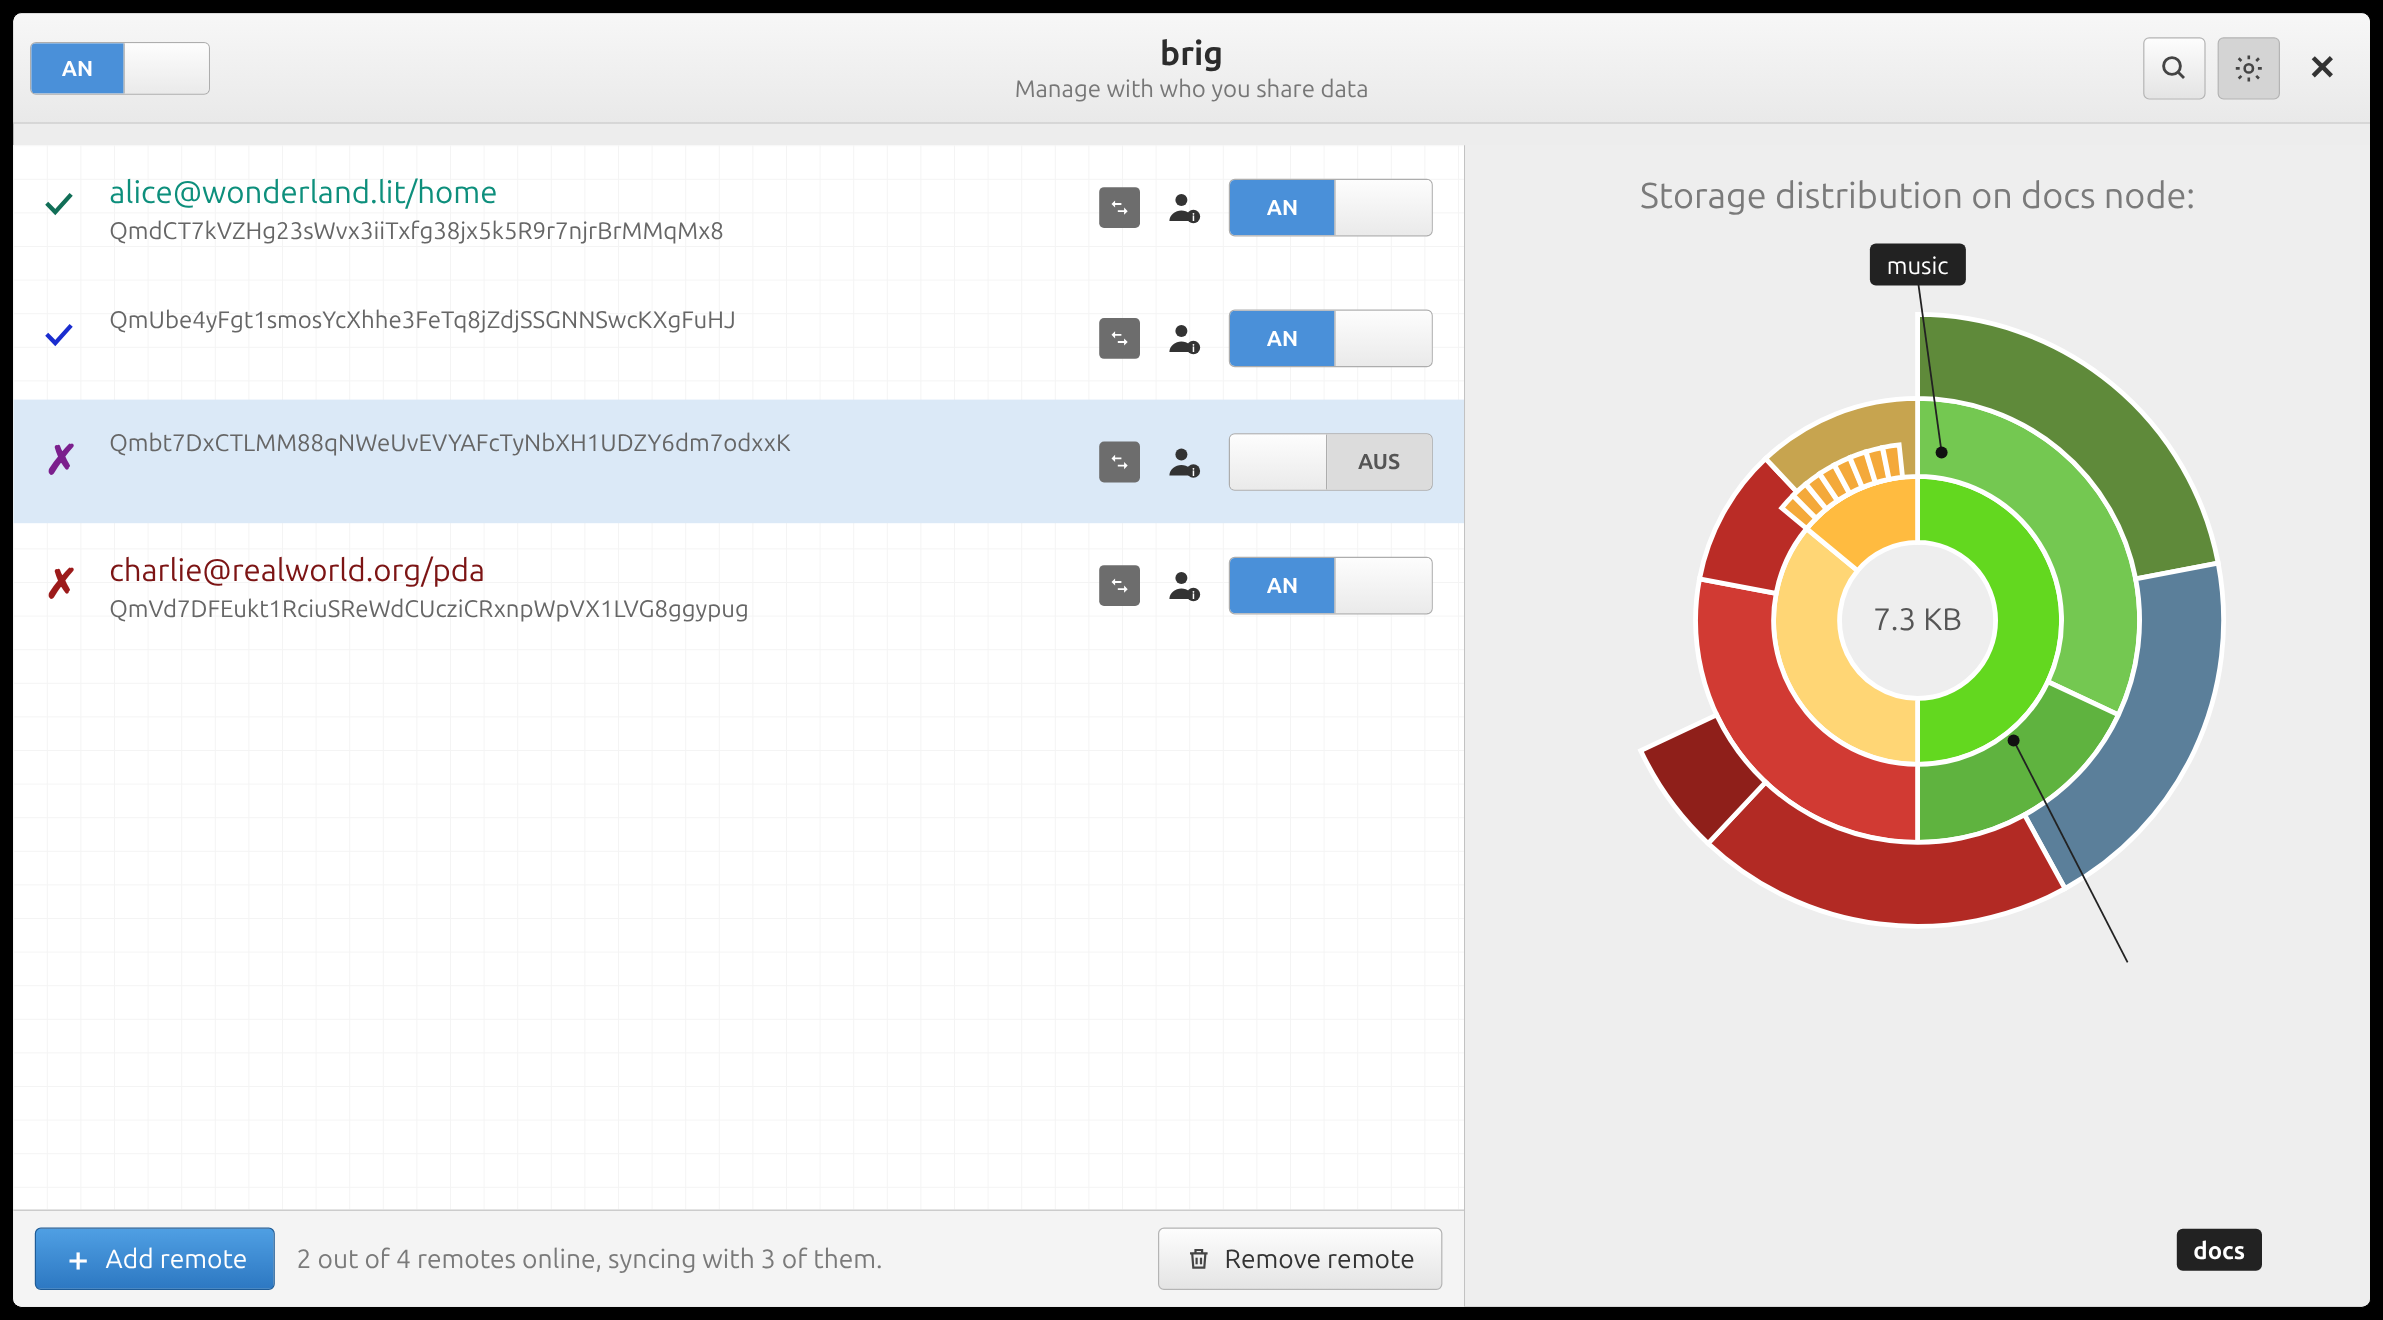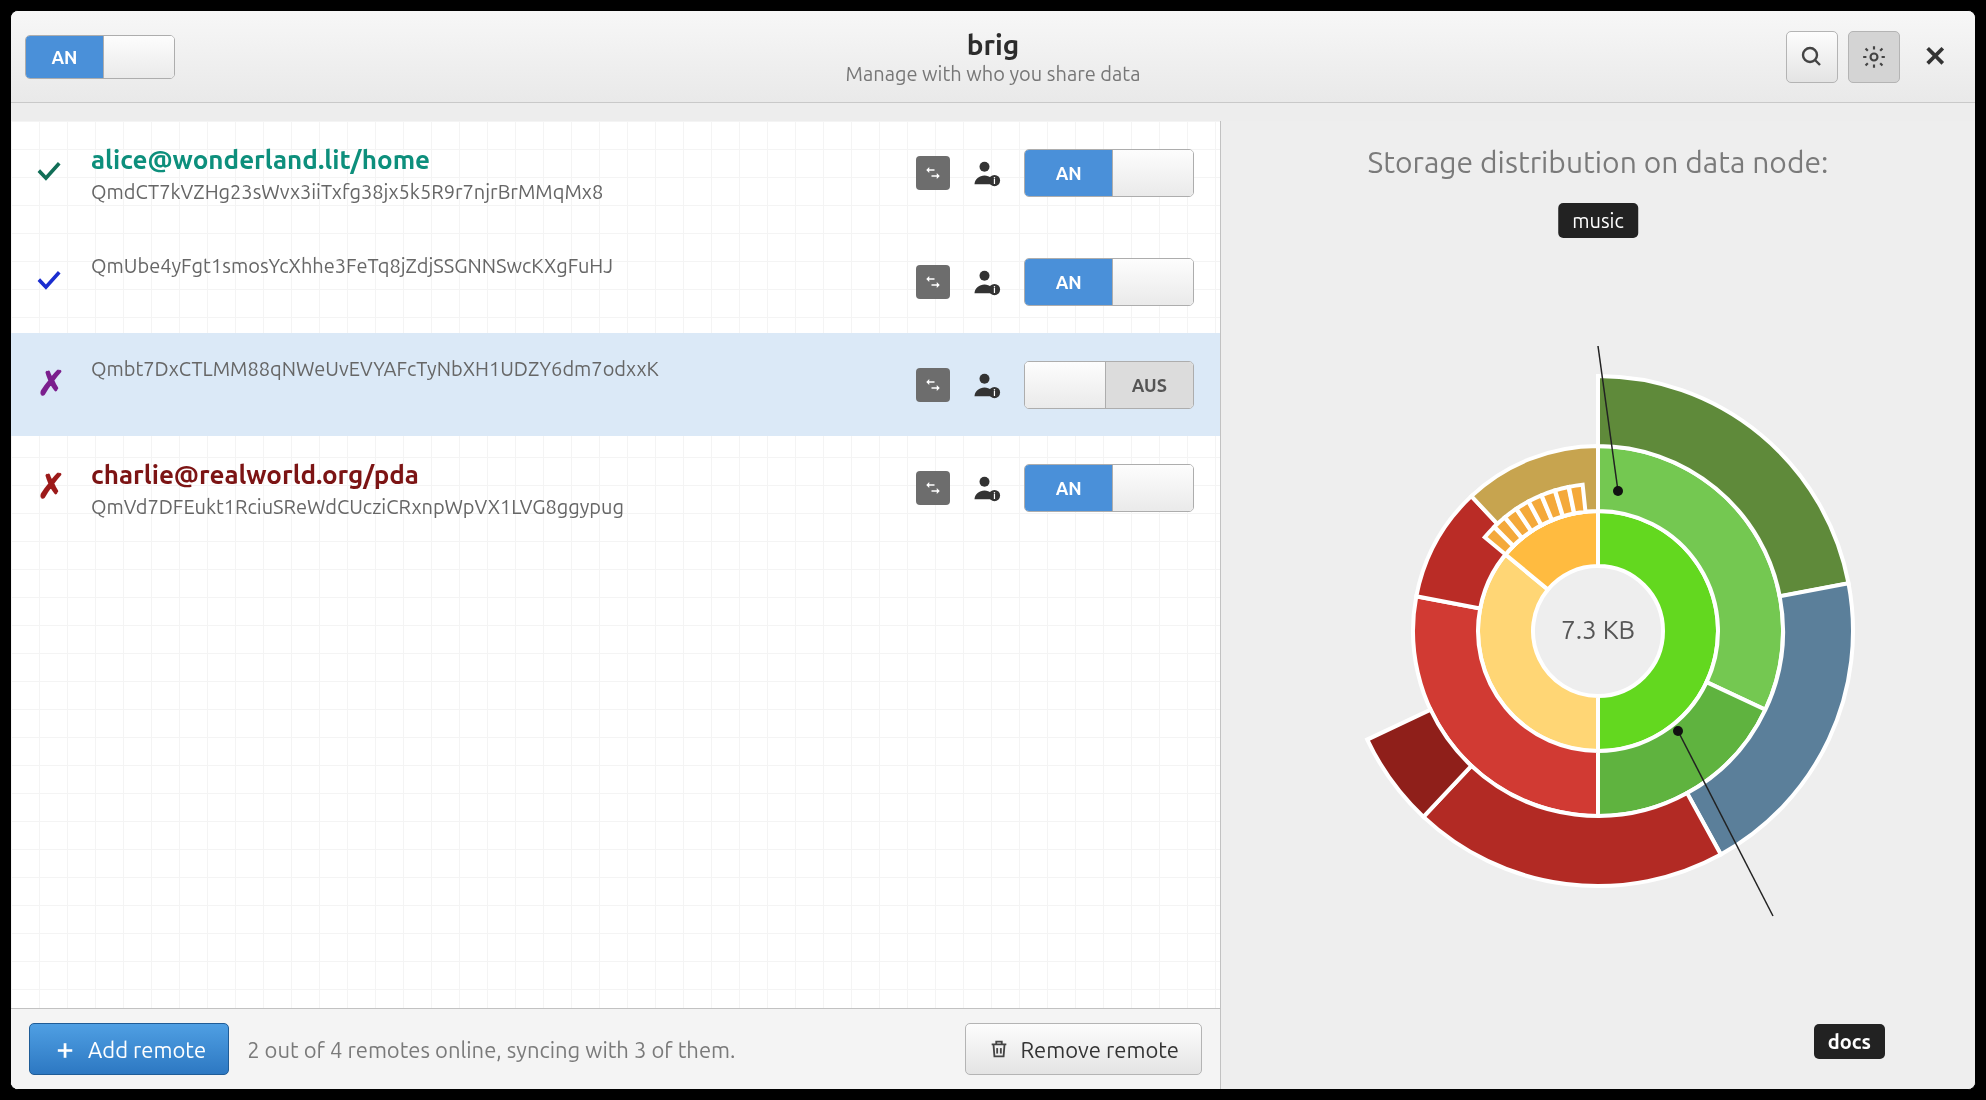--- a/index.html
+++ b/index.html
@@ -67,21 +67,21 @@
       linear-gradient(90deg,#f4f4f4 1px, transparent 1px);
     background-size: 28px 28px;
   }
   .remote-row { display:flex; align-items:flex-start; gap:18px;
     padding:24px 26px 26px 26px; border-bottom:1px solid rgba(0,0,0,0);}
   .remote-row.selected { background:#dbe9f7; }
   .status-mark { width:36px; font-size:34px; font-weight:700; margin-top:6px;}
   .status-check { color:#116e57;} .status-check.blue{color:#1a2dcf;}
   .status-x { color:#7b1f8d;} .status-x.red{color:#9c1a1a;}
   .remote-info { flex:1; min-width:0;}
-  .remote-name { font-weight:700; font-size:26px; margin-bottom:6px;}
+  .remote-name { font-weight:400; font-size:26px; margin-bottom:6px;}
   .remote-hash { font-size:20px; color:#666; word-break:break-all;}
   .row-actions { display:flex; align-items:center; gap:22px; margin-top:4px;}
   .mini-icon { width:34px; height:34px; border-radius:4px; background:#6d6d6d;
     display:flex;align-items:center;justify-content:center; color:#fff; font-size:16px;}
   .mini-icon.plain{ background:transparent; color:#333; width:auto; font-size:26px;}
   .row-switch { min-width:170px; height:48px;}
 
   .c-teal{color:#0d8f7c;} .c-darkblue{color:#111a8a;} .c-purple{color:#6b1b77;} .c-darkred{color:#7c1414;}
 
   
@@ -89,21 +89,21 @@
     border-top:1px solid #c2c2c2; background:#f4f4f4;}
   .btn{ display:inline-flex;align-items:center;gap:10px; font-size:22px; height:52px;
     padding:0 22px; border-radius:5px; border:1px solid #b4b4b4;
     background:linear-gradient(#fdfdfd,#e4e4e4); color:#333; cursor:pointer;}
   .btn.primary{ background:linear-gradient(#4f9fe3,#2d78c2); border-color:#1f5c97; color:#fff;}
   .status-text{ font-size:22px; color:#7a7a7a;}
 
   
   .right-pane{ flex:1; background:#eeeeee; padding:24px 30px; display:flex; flex-direction:column; align-items:center;}
   .storage-title{ text-align:center; font-size:30px; color:#7a7a7a; margin-bottom:18px; width:100%;}
-  .sunburst-wrap{ position:relative; flex:1; width:100%; display:flex;align-items:center;justify-content:center;}
+  .sunburst-wrap{ position:relative; flex:1; width:100%; display:flex;align-items:flex-start;justify-content:center;}
   .tag{ position:absolute; background:#222; color:#fff; font-size:20px; border-radius:5px; padding:6px 14px; pointer-events:none;}
 
   svg { overflow:visible; }
 </style>
 </head>
 <body>
 
 <div class="window">
 
   <div class="titlebar">
@@ -253,21 +253,21 @@
               <path d="M4 7h16M9 7V4h6v3M6 7l1 13h10l1-13"></path>
               <line x1="10" y1="11" x2="10" y2="17"></line>
               <line x1="14" y1="11" x2="14" y2="17"></line>
             </svg>
           <span>Remove remote</span>
         </div>
       </div>
     </div>
 
     <div class="right-pane">
-      <div class="storage-title">Storage distribution on data node:</div>
+      <div class="storage-title">Storage distribution on docs node:</div>
       <div class="sunburst-wrap">
         <div class="tag" style="top:6px; left:50%; transform:translateX(-50%);">music</div>
         <svg id="sunburst" width="580" height="640" viewBox="-290 -320 580 640">
             <path d="M 7.34788079488412e-15 -120 A 120 120 0 0 1 7.34788079488412e-15 120 L 3.980102097228898e-15 65 A 65 65 0 0 0 3.980102097228898e-15 -65 Z" fill="#63d81f" stroke="#fff" stroke-width="4"></path>
             <path d="M 7.34788079488412e-15 120 A 120 120 0 0 1 -92.4615891330947 -76.49087876984275 L -50.083360780426304 -41.43255933366483 A 65 65 0 0 0 3.980102097228898e-15 65 Z" fill="#ffd675" stroke="#fff" stroke-width="4"></path>
             <path d="M -92.4615891330947 -76.49087876984275 A 120 120 0 0 1 -2.2043642384652355e-14 -120 L -1.1940306291686693e-14 -65 A 65 65 0 0 0 -50.083360780426304 -41.43255933366483 Z" fill="#ffbb40" stroke="#fff" stroke-width="4"></path>
             <path d="M 1.1327982892113017e-14 -185 A 185 185 0 0 1 167.3930047062136 78.76916893953846 L 108.57924629592233 51.09351498780873 A 120 120 0 0 0 7.34788079488412e-15 -120 Z" fill="#74c851" stroke="#fff" stroke-width="4"></path>
             <path d="M 167.3930047062136 78.76916893953846 A 185 185 0 0 1 -2.975026901901777e-14 185 L -1.9297471796119635e-14 120 A 120 120 0 0 0 108.57924629592233 51.09351498780873 Z" fill="#5fb33f" stroke="#fff" stroke-width="4"></path>
             <path d="M -2.975026901901777e-14 185 A 185 185 0 0 1 -181.7231413848074 -34.66554319835917 L -117.87447008744263 -22.485757750287025 A 120 120 0 0 0 -1.9297471796119635e-14 120 Z" fill="#d13a33" stroke="#fff" stroke-width="4"></path>
             <path d="M -181.7231413848074 -34.66554319835917 A 185 185 0 0 1 -126.64121459680733 -134.8591960729612 L -82.1456527114426 -87.47623529056942 A 120 120 0 0 0 -117.87447008744263 -22.485757750287025 Z" fill="#ba2c26" stroke="#fff" stroke-width="4"></path>

